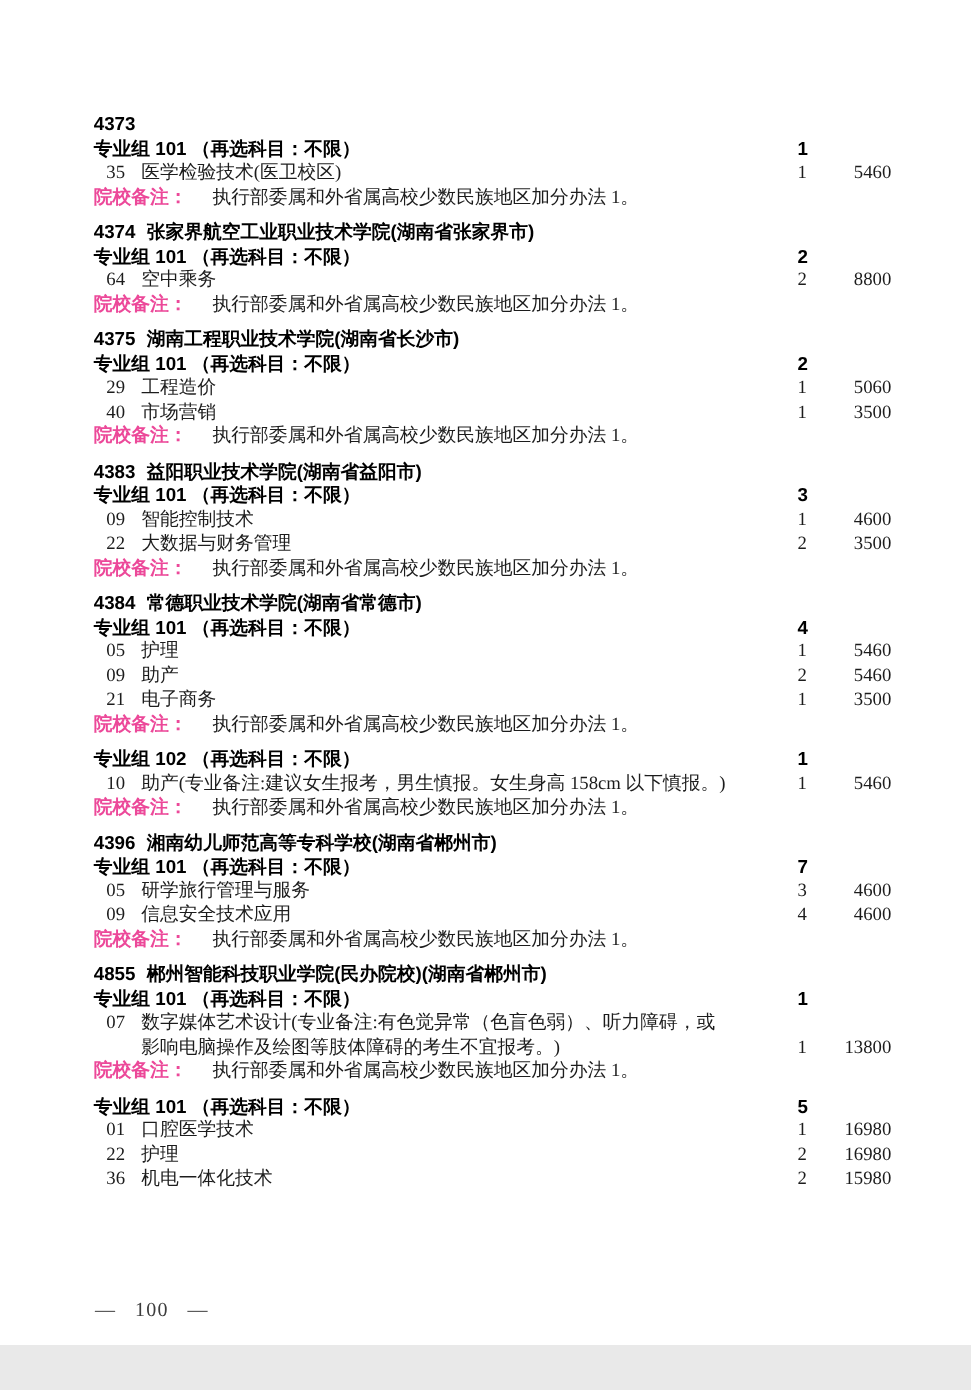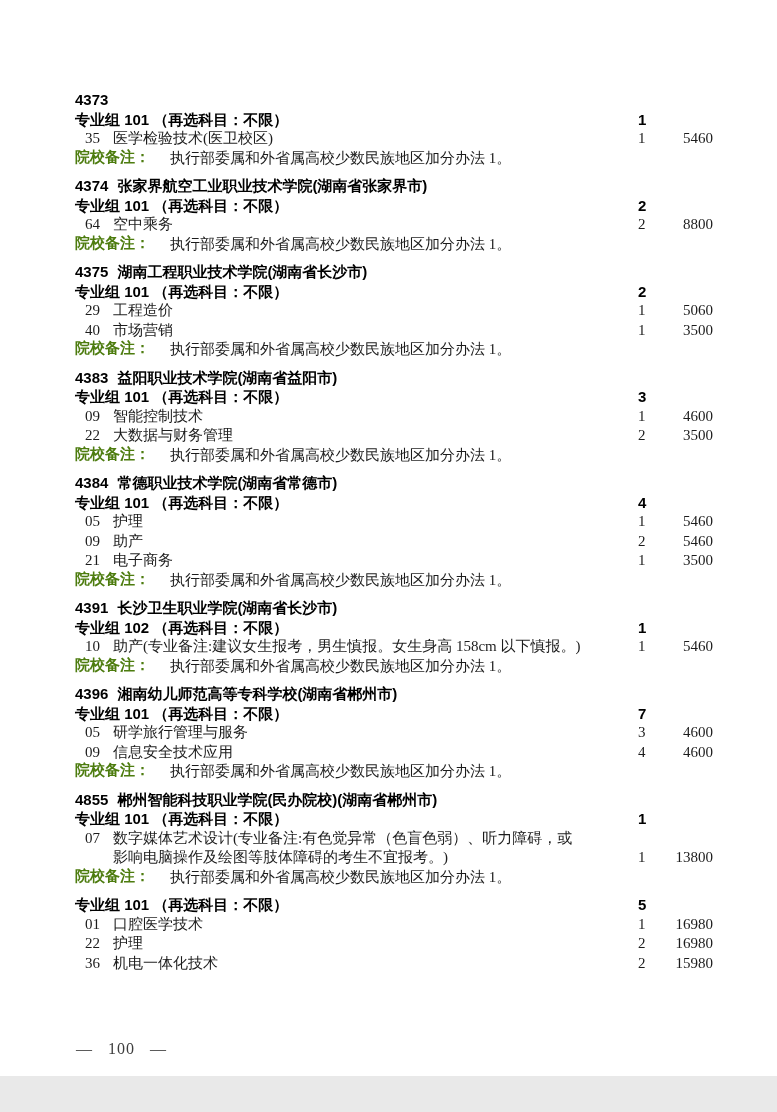--- a/index.html
+++ b/index.html
@@ -16,21 +16,21 @@
   .cell-fee{flex:0 0 45px;width:45px;text-align:right;}
   .hei{font-family:"Liberation Sans","DejaVu Sans",sans-serif;font-weight:700;color:#000;}
   .college-header .cell-main{display:flex;}
   .college-code{flex:0 0 auto;margin-right:9px;}
   .group-count{font-family:"Liberation Sans","DejaVu Sans",sans-serif;font-weight:700;color:#000;}
   .major-main{display:flex;padding-left:10px;box-sizing:border-box;}
   .major-code{flex:0 0 22px;}
   .major-name{flex:1;margin-left:6px;white-space:pre-wrap;}
   .num{font-family:"Liberation Serif","DejaVu Serif",serif;}
   .remark-main{display:flex;}
-  .remark-label{font-family:Liberation Mono, monospace;font-weight:700;color:#4d7c0f;flex:0 0 auto;}
+  .remark-label{font-family:Liberation Serif, serif;font-weight:700;color:#ec4899;flex:0 0 auto;}
   .remark-text{margin-left:20px;}
   .footer{
     position:absolute;left:76px;top:1040px;
     display:flex;align-items:center;gap:15px;
     font-size:16px;color:#3d3d3d;letter-spacing:1px;
   }
 </style>
 </head>
 <body>
 
@@ -235,28 +235,20 @@
       <div class="cell-main remark-main">
         <span class="remark-label">院校备注：</span>
         <span class="remark-text">执行部委属和外省属高校少数民族地区加分办法 1。</span>
       </div>
       <div class="cell-count"></div>
       <div class="cell-fee"></div>
     </div>
   </div>
 
   <div class="section">
-    <div class="row college-header">
-      <div class="cell-main hei">
-        <span class="college-code">4391</span>
-        <span>长沙卫生职业学院(湖南省长沙市)</span>
-      </div>
-      <div class="cell-count"></div>
-      <div class="cell-fee"></div>
-    </div>
     <div class="row">
       <div class="cell-main hei">专业组 102 （再选科目：不限）</div>
       <div class="cell-count group-count">1</div>
       <div class="cell-fee"></div>
     </div>
     <div>
   <div class="row">
     <div class="cell-main major-main">
       <span class="major-code num">10</span>
       <span class="major-name">助产(专业备注:建议女生报考，男生慎报。女生身高 158cm 以下慎报。)</span>

